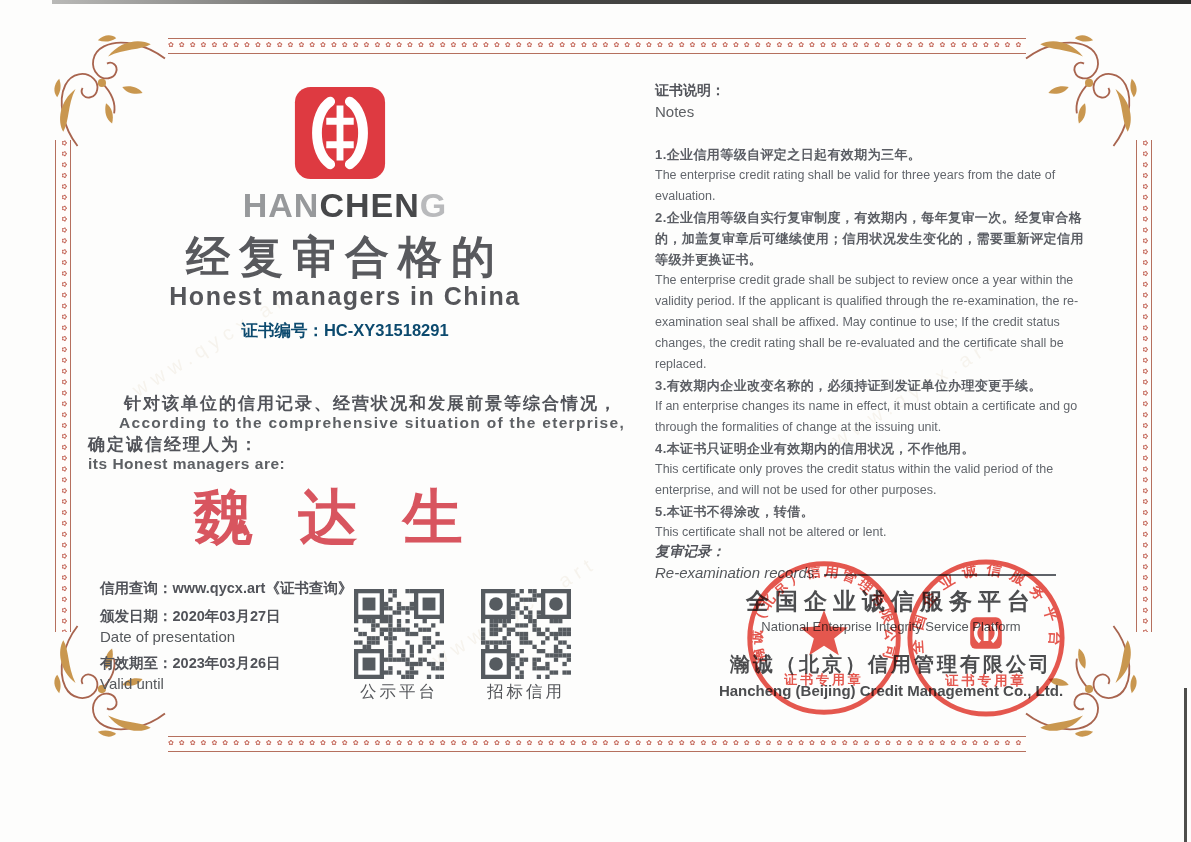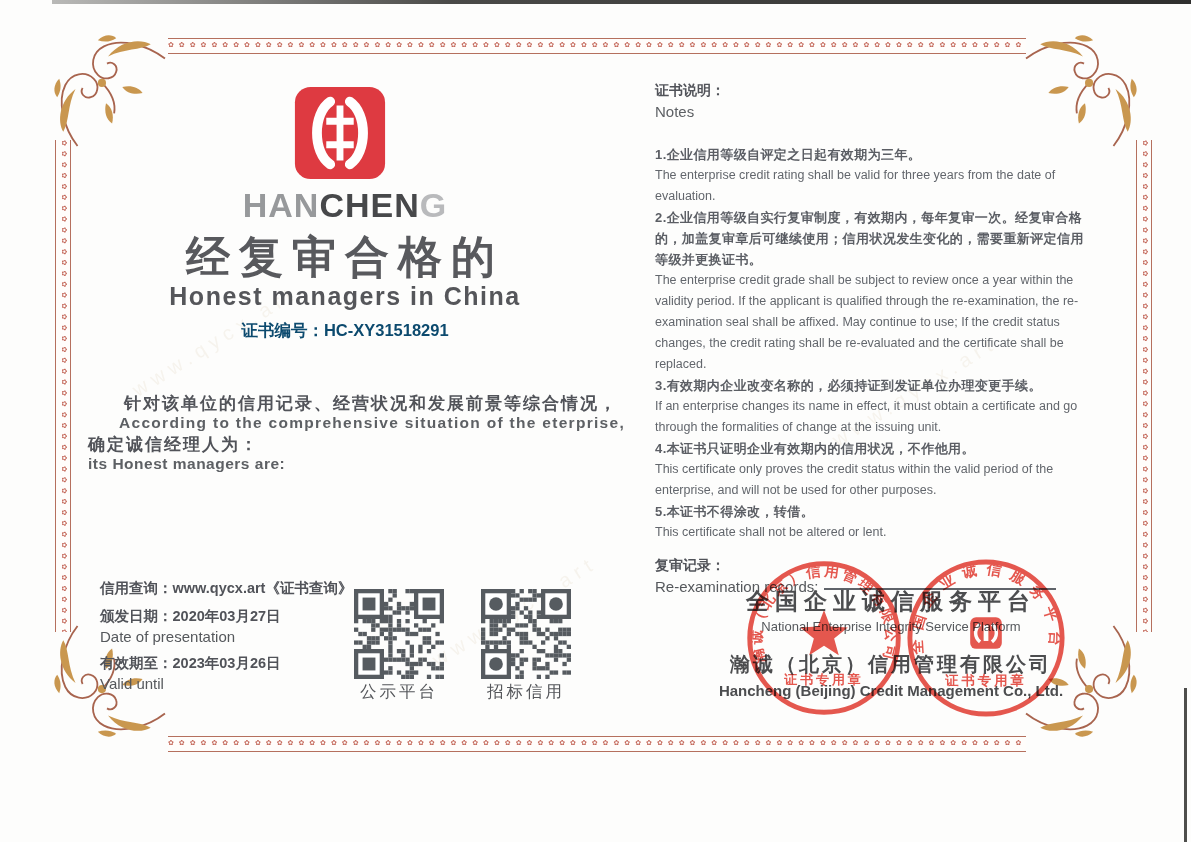--- a/index.html
+++ b/index.html
@@ -56,21 +56,21 @@
   .qr-label{position:absolute;top:681px;width:110px;text-align:center;
             font-size:16.5px;letter-spacing:3px;color:#54565a;}
   .qr-label.l1{left:344px;} .qr-label.l2{left:471px;}
   
   .notes{position:absolute;left:655px;top:82px;width:442px;}
   .notes-zh-h{font-size:14px;font-weight:bold;color:#515359;}
   .notes-en-h{font-size:15px;color:#5d6064;margin-top:3px;}
   #notes-list{margin-top:24px;}
   .note-zh{font-size:13px;font-weight:bold;letter-spacing:0.4px;color:#5b5e64;line-height:21px;}
   .note-en{font-size:12.5px;color:#62666c;line-height:21px;}
-  .review{margin-top:14px;}
+  .review{font-style:italic;}
   .review .zh{font-size:14px;font-weight:bold;color:#515359;}
   .review .en{font-size:15px;color:#55585c;margin-top:3px;}
   .review .line{display:inline-block;width:232px;border-bottom:2.5px solid #5f6369;
                 margin-left:6px;vertical-align:2px;}
   
   .issuer{position:absolute;left:695px;top:586px;width:392px;text-align:center;color:#4c4d4f;}
   .issuer .p-zh{font-size:23px;font-weight:bold;letter-spacing:6px;}
   .issuer .p-en{font-size:13px;margin-top:2px;color:#55585c;}
   .issuer .c-zh{font-size:20px;font-weight:bold;letter-spacing:3px;margin-top:17px;}
   .issuer .c-en{font-size:15px;font-weight:bold;margin-top:4px;}
@@ -176,20 +176,21 @@
 
   <div class="title-zh">经复审合格的</div>
   <div class="title-en">Honest managers in China</div>
   <div class="cert-no">证书编号：HC-XY31518291</div>
 
   <div class="stmt zh1">针对该单位的信用记录、经营状况和发展前景等综合情况，</div>
   <div class="stmt en1">According to the comprehensive situation of the eterprise,</div>
   <div class="stmt zh2">确定诚信经理人为：</div>
   <div class="stmt en2">its Honest managers are:</div>
 
+  <div class="manager">魏 达 生</div>
 
   <div class="meta">
     <div class="zh">信用查询：www.qycx.art《证书查询》</div>
     <div class="zh">颁发日期：2020年03月27日</div>
     <div class="en">Date of presentation</div>
     <div class="zh">有效期至：2023年03月26日</div>
     <div class="en">Valid until</div>
   </div>
 
   <div class="qr qr1"><svg xmlns="http://www.w3.org/2000/svg" viewBox="0 0 84 84">

